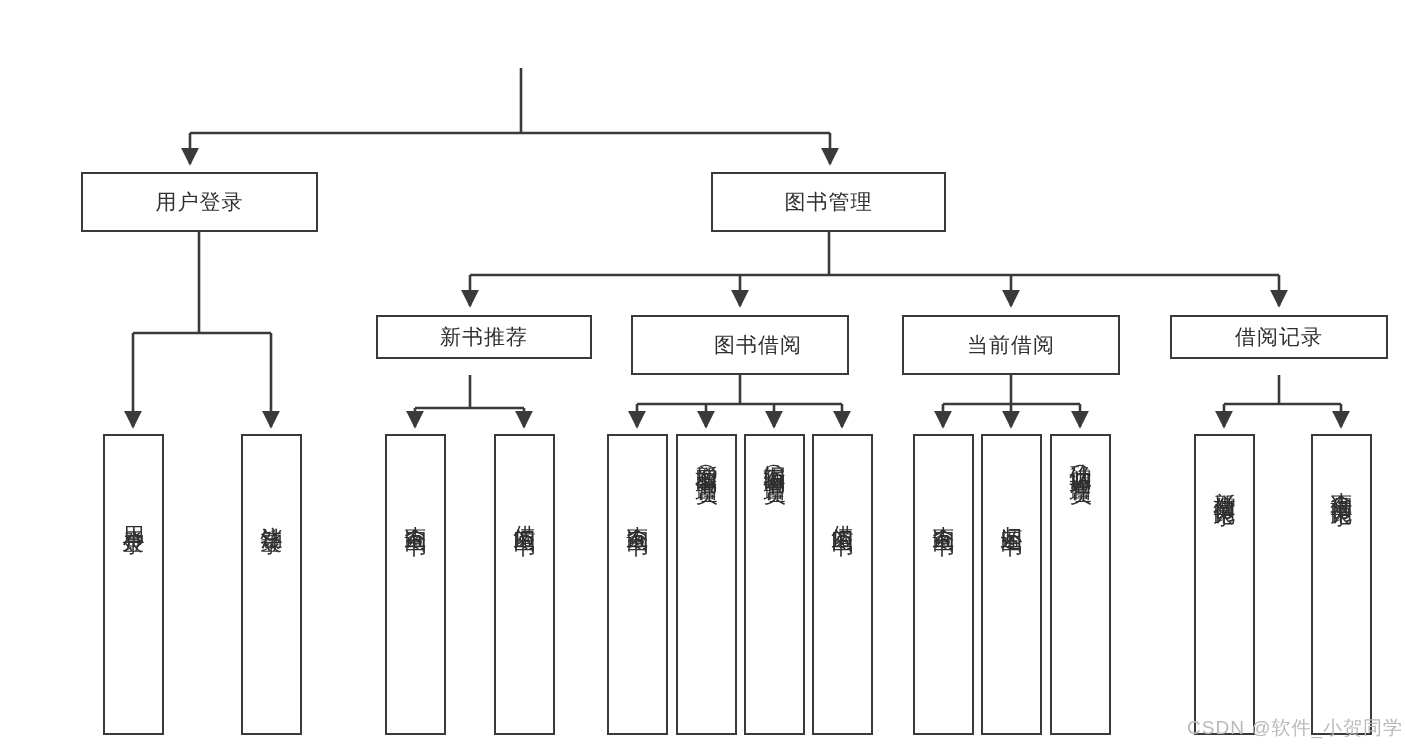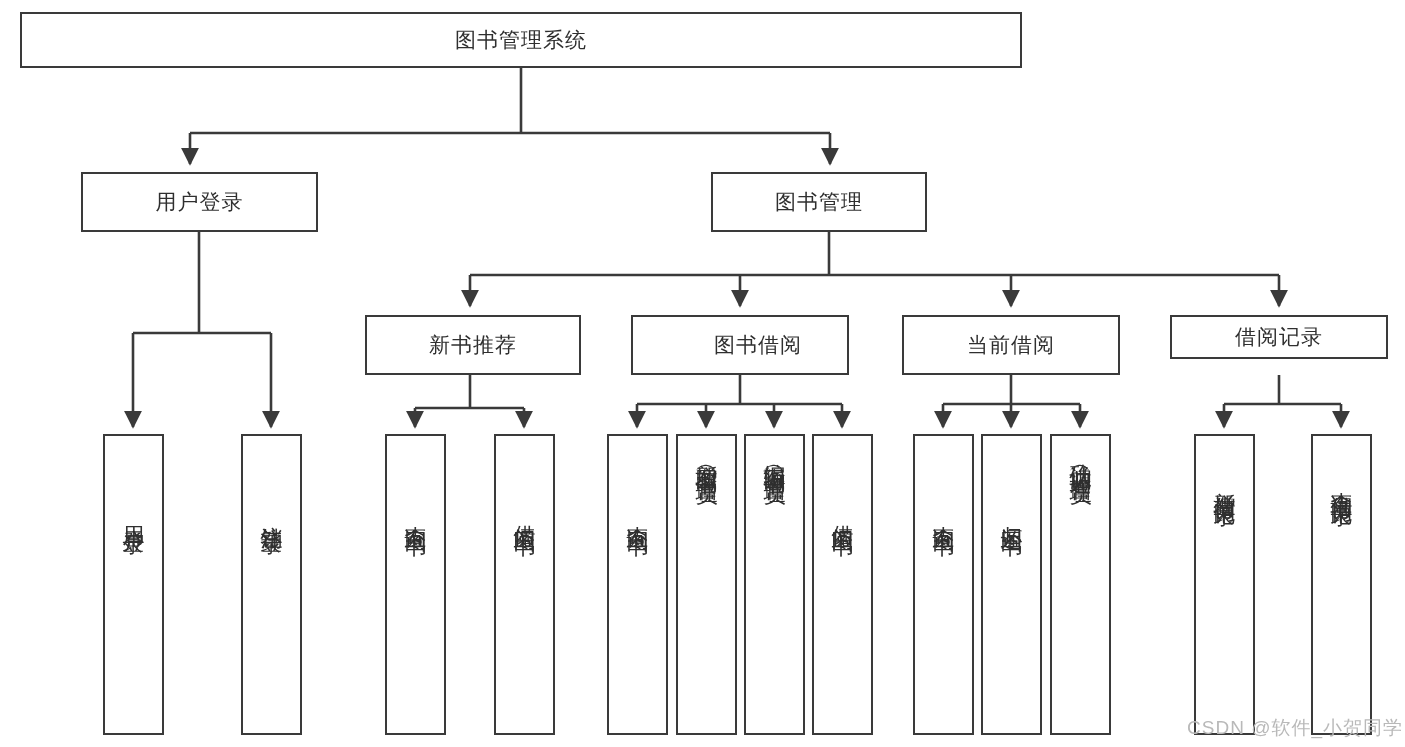--- a/index.html
+++ b/index.html
@@ -91,32 +91,29 @@
       <path d="M 1011 404 L 1011 427" marker-end="url(#arrow)"></path>
       <path d="M 1080 404 L 1080 427" marker-end="url(#arrow)"></path>
 
       <path d="M 1279 375 L 1279 404"></path>
       <path d="M 1224 404 L 1341 404"></path>
       <path d="M 1224 404 L 1224 427" marker-end="url(#arrow)"></path>
       <path d="M 1341 404 L 1341 427" marker-end="url(#arrow)"></path>
     </g>
   </svg>
 
-  <div class="node h-node" style="left:20px;top:12px;width:1002px;height:56px;">
-    <span class="label">图书管理系统</span>
-  </div>
 
   <div class="node h-node" style="left:81px;top:172px;width:237px;height:60px;">
     <span class="label">用户登录</span>
   </div>
-  <div class="node h-node" style="left:711px;top:172px;width:216px;height:60px;">
+  <div class="node h-node" style="left:711px;top:172px;width:235px;height:60px;">
     <span class="label">图书管理</span>
   </div>
 
-  <div class="node h-node" style="left:365px;top:315px;width:216px;height:60px;">
+  <div class="node h-node" style="left:376px;top:315px;width:216px;height:44px;">
     <span class="label">新书推荐</span>
   </div>
   <div class="node h-node" style="left:631px;top:315px;width:218px;height:60px;padding-left:36px;">
     <span class="label">图书借阅</span>
   </div>
   <div class="node h-node" style="left:902px;top:315px;width:218px;height:60px;">
     <span class="label">当前借阅</span>
   </div>
   <div class="node h-node" style="left:1170px;top:315px;width:218px;height:44px;">
     <span class="label">借阅记录</span>

